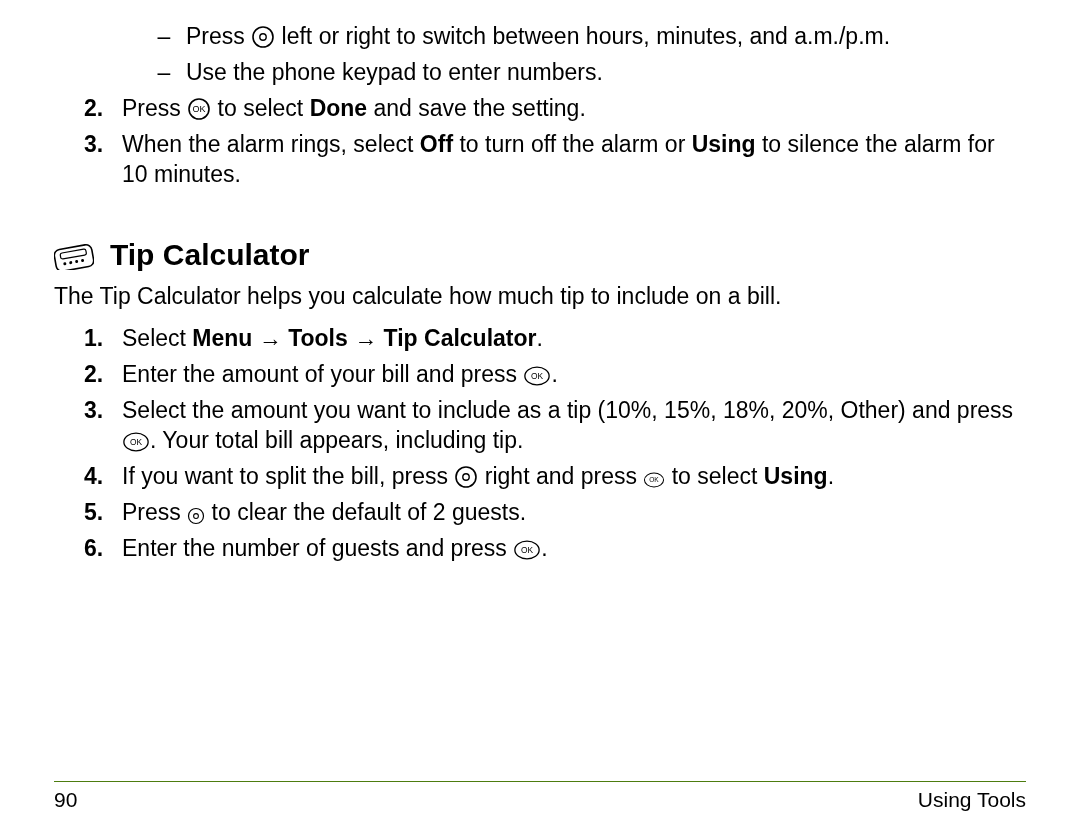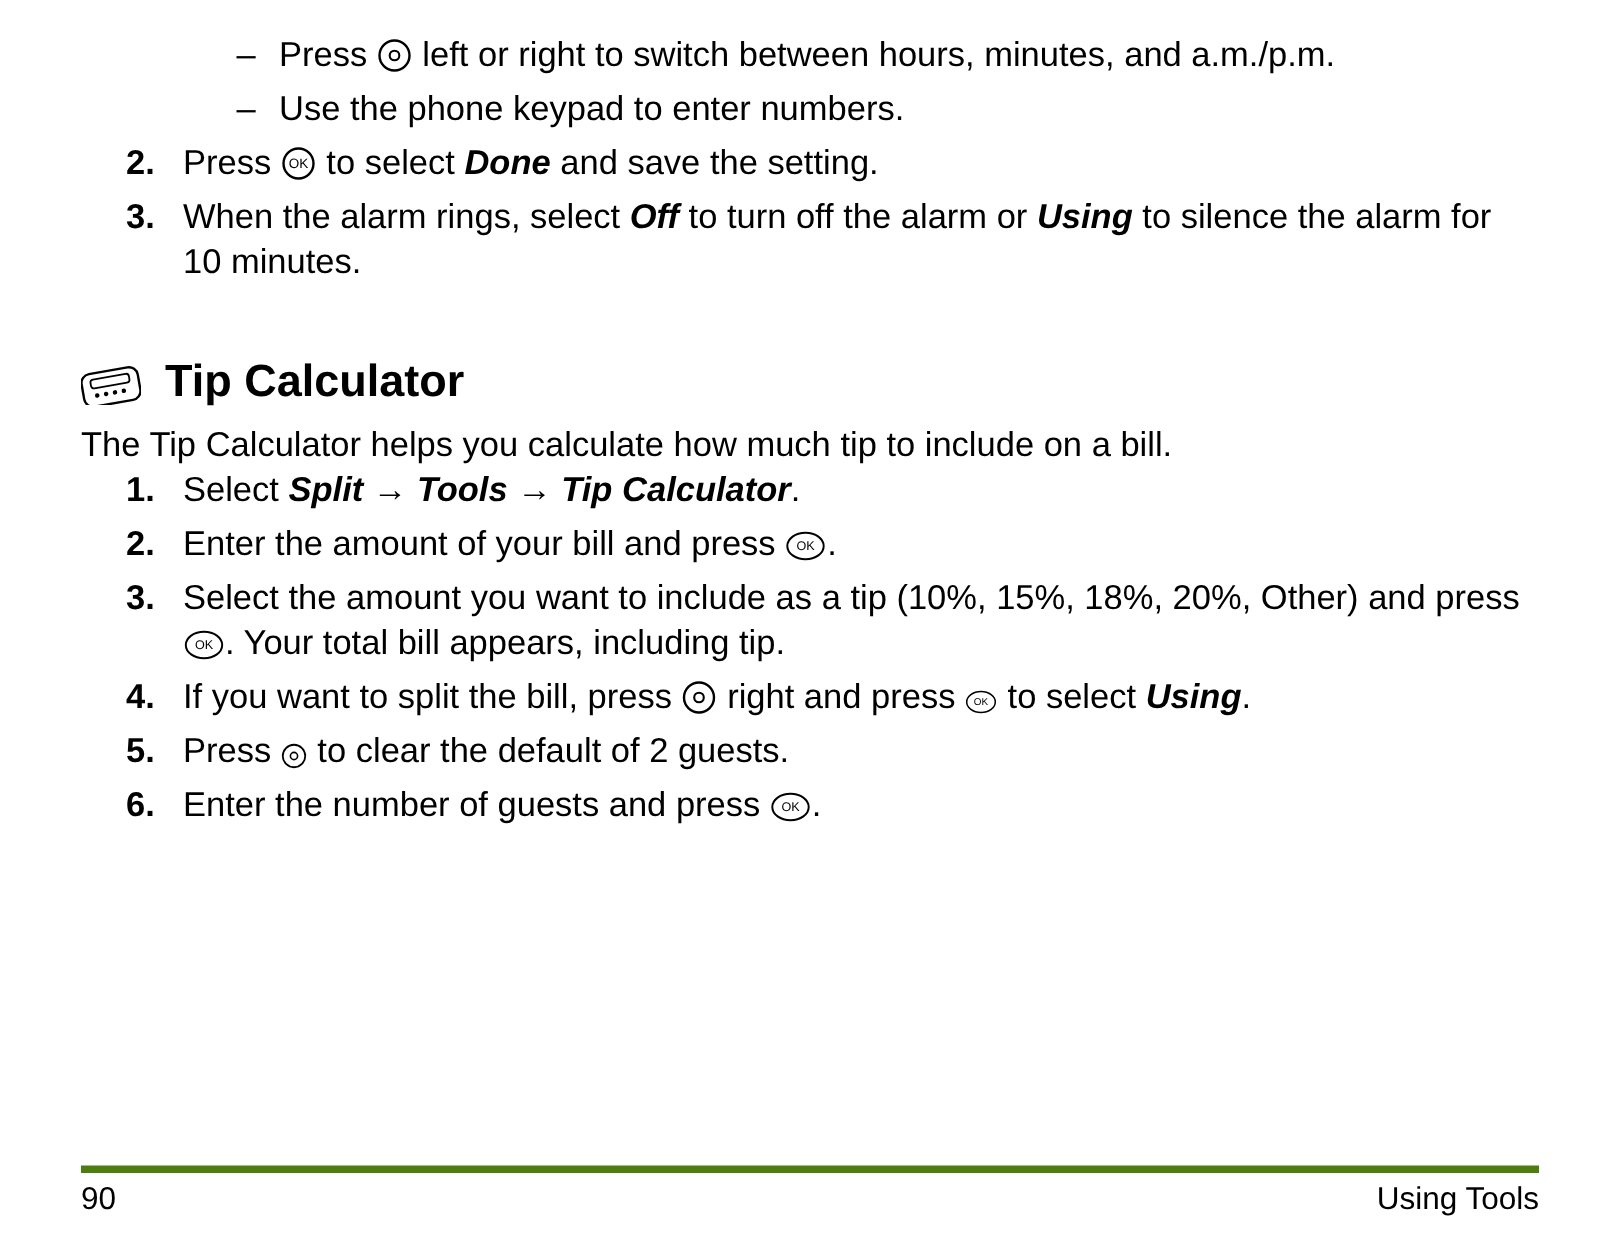--- a/index.html
+++ b/index.html
@@ -41,36 +41,36 @@
     margin-bottom: 6px;
   }
   .num-item .num-col {
     width: 38px;
     flex: 0 0 38px;
     font-weight: bold;
   }
   .num-item .content-col {
     flex: 1 1 auto;
   }
-  .bold { font-weight: bold; font-style: italic; }
+  .bold { font-weight: bold; }
   h2.section {
     font-size: 30px;
     font-weight: bold;
     margin: 46px 0 8px 0;
     display: flex;
     align-items: center;
     gap: 16px;
   }
   .section-icon svg { display: block; }
   .footer {
     position: absolute;
     left: 54px;
     right: 54px;
     bottom: 22px;
-    border-top: 5px solid #4d7c0f;
+    border-top: 1px solid #4d7c0f;
     padding-top: 6px;
     font-size: 21px;
     display: flex;
     justify-content: space-between;
   }
   
   .icon {
     display: inline-block;
     vertical-align: -5px;
   }
@@ -150,26 +150,26 @@
 
   <h2 class="section">
     <span class="section-icon">
       <svg width="40" height="30">
           <use href="#sym-calc"></use>
         </svg>
     </span>
     <span>Tip Calculator</span>
   </h2>
 
-  <div style="margin-bottom:0;">The Tip Calculator helps you calculate how much tip to include on a bill.</div>
+  <div style="margin-bottom:12px;">The Tip Calculator helps you calculate how much tip to include on a bill.</div>
 
   <div class="num-list" id="tip-steps">
       <div class="num-item">
         <div class="num-col">1.</div>
-        <div class="content-col">Select <span class="bold">Split</span> <span>→</span> <span class="bold">Tools</span> <span>→</span> <span class="bold">Tip Calculator</span>.</div>
+        <div class="content-col">Select <span class="bold">Menu</span> <span>→</span> <span class="bold">Tools</span> <span>→</span> <span class="bold">Tip Calculator</span>.</div>
       </div>
       <div class="num-item">
         <div class="num-col">2.</div>
         <div class="content-col">Enter the amount of your bill and press <span class="icon"><svg width="28" height="22">
               <use href="#sym-ok-oval"></use>
             </svg></span>.</div>
       </div>
       <div class="num-item">
         <div class="num-col">3.</div>
         <div class="content-col">Select the amount you want to include as a tip (10%, 15%, 18%, 20%, Other) and press <span class="icon"><svg width="28" height="22">

